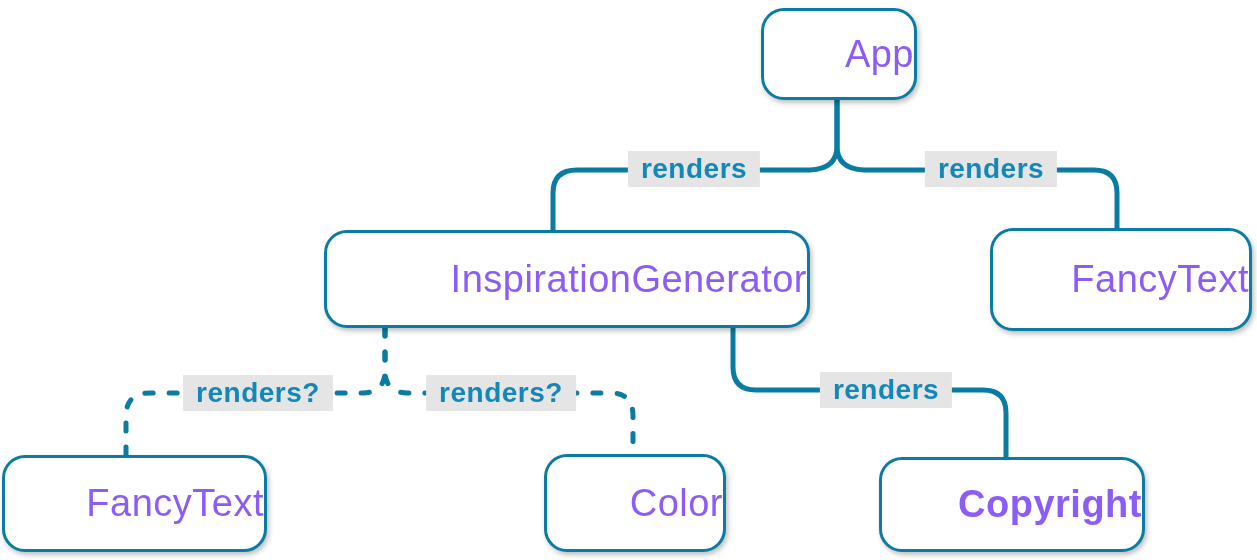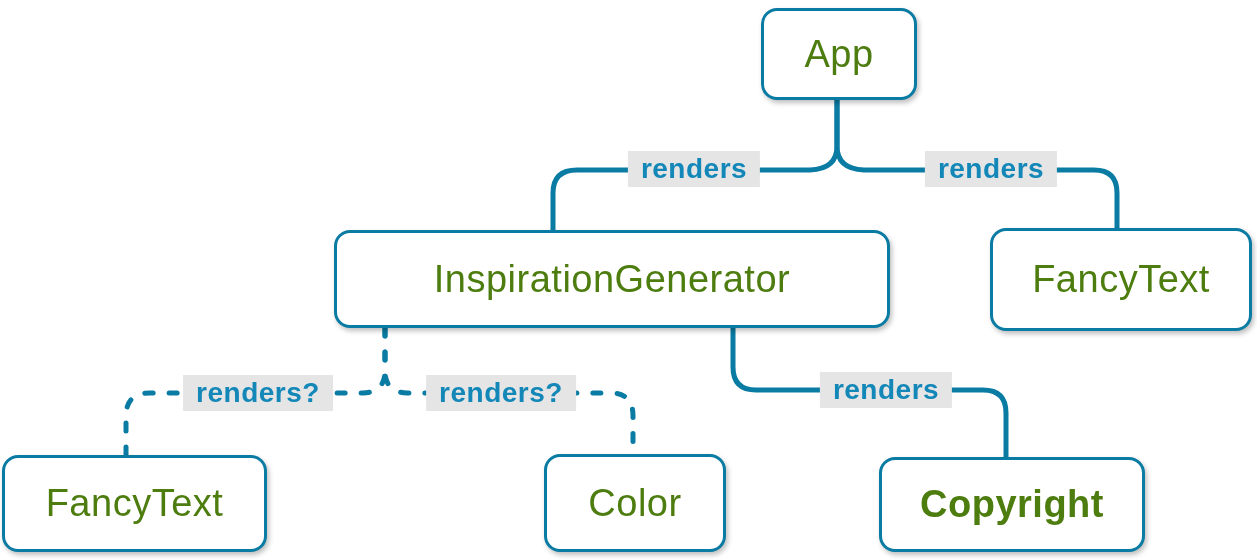--- a/index.html
+++ b/index.html
@@ -32,47 +32,47 @@
     fill: none;
     stroke: #0a7ba3;
     stroke-width: 5;
     stroke-linecap: round;
     stroke-dasharray: 8 16;
   }
   .node {
     position: absolute;
     display: flex;
     align-items: center;
-    justify-content: center;
+    justify-content: flex-end;
     background: #ffffff;
     border: 3px solid #0a7ba3;
-    border-radius: 16px;
+    border-radius: 23px;
     box-shadow: 2px 3px 5px rgba(0,0,0,0.25);
-    color: #4d7c0f;
+    color: #8b5cf6;
     font-size: 38px;
     font-weight: 400;
     letter-spacing: 0.5px;
     box-sizing: border-box;
     z-index: 2;
   }
   .edge-label {
     position: absolute;
     transform: translate(-50%, -50%);
     background: #e5e5e5;
     padding: 2px 13px;
     color: #1287b8;
     font-size: 28px;
     font-weight: 600;
     letter-spacing: 0.5px;
     white-space: nowrap;
     z-index: 1;
   }
   
   .node-app        { left: 761px; top: 8px;   width: 156px; height: 92px; }
-  .node-ig         { left: 334px; top: 230px; width: 556px; height: 98px; }
+  .node-ig         { left: 324px; top: 230px; width: 486px; height: 98px; }
   .node-fancy-r    { left: 990px; top: 228px; width: 262px; height: 103px; }
   .node-fancy-l    { left: 2px;   top: 455px; width: 265px; height: 97px; }
   .node-color      { left: 536px; top: 454px; width: 182px; height: 98px; margin-left: 8px; }
   .node-copyright  { left: 879px; top: 457px; width: 266px; height: 95px; font-weight: bold; }
   
   .lbl-a { left: 694px; top: 169px; }
   .lbl-b { left: 991px; top: 169px; }
   .lbl-c { left: 258px; top: 393px; }
   .lbl-d { left: 501px; top: 393px; }
   .lbl-e { left: 886px; top: 390px; }

